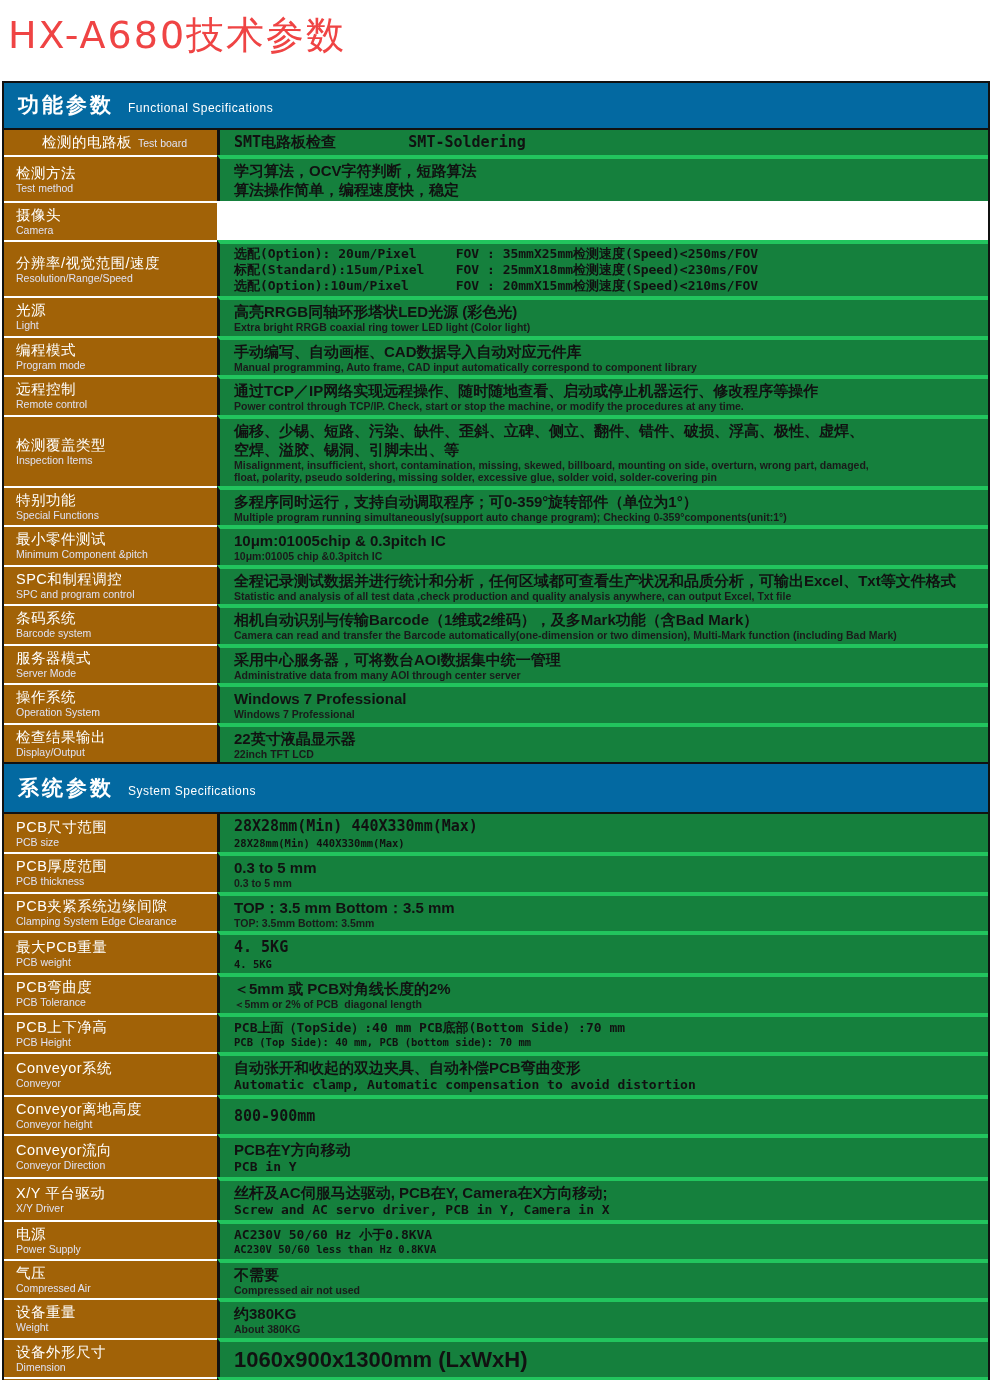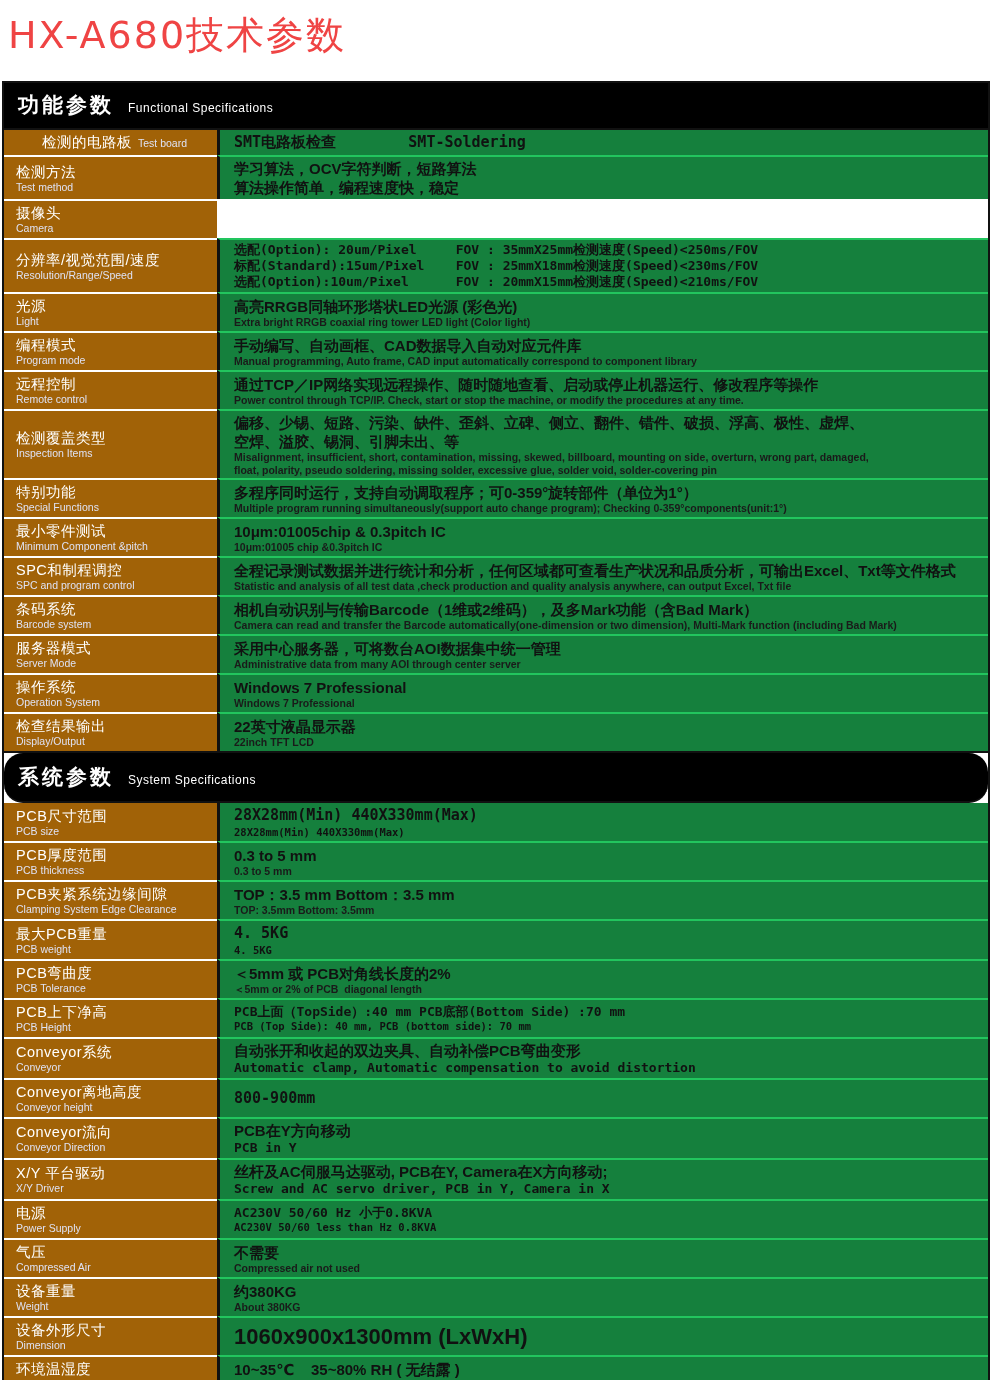--- a/index.html
+++ b/index.html
@@ -13,29 +13,29 @@
   
   .page-title {
     color:#ef4444; font-weight:normal; font-size:38px; letter-spacing:2px;
     padding:4px 0 20px 6px; font-family:"DejaVu Sans","Liberation Sans",sans-serif;
   }
 
   
   .spec-table { border:2px solid #111; background:#fff; }
 
   .section-header {
-    background:#000000; color:#fff; padding:8px 14px 9px 14px;
+    background:#0369a1; color:#fff; padding:8px 14px 9px 14px;
     display:flex; align-items:baseline; gap:14px; border-bottom:2px solid #111;
   }
   .section-header .st-zh { font-size:21px; font-weight:bold; letter-spacing:3px; }
   .section-header .st-en { font-size:12px; font-weight:normal; letter-spacing:0.5px; }
 
   
   .row { display:flex; align-items:stretch; }
-  .row + .row .cell-value { border-top:2px solid #22c55e; }
+  .row + .row .cell-value { border-top:4px solid #22c55e; }
   .row + .row .cell-label { border-top:2px solid #ffffff; }
 
   .cell-label {
     width:213px; min-width:213px; background:#a16207; color:#fff;
     padding:3px 4px 3px 12px; display:flex; flex-direction:column; justify-content:center;
   }
   .cell-label .lz { font-size:14.5px; line-height:18px; letter-spacing:0.5px; }
   .cell-label .le { font-size:10.5px; line-height:13px; color:#dfe2f4; }
   .cell-label.inline { flex-direction:row; align-items:baseline; gap:6px; }
 
@@ -211,21 +211,21 @@
             </div>
             <div class="cell-value">
               <div class="vl v-zh">22英寸液晶显示器</div>
               <div class="vl v-en">22inch TFT LCD</div>
             </div>
           </div>
         </div>
     </div>
 
     <div style="border-top:2px solid #111;">
-      <div class="section-header" style="padding:10px 14px;border-radius:19px;">
+      <div class="section-header" style="padding:10px 14px;">
         <span class="st-zh">系统参数</span>
         <span class="st-en">System Specifications</span>
       </div>
       <div>
           <div class="row">
             <div class="cell-label">
               <span class="lz">PCB尺寸范围</span>
               <span class="le">PCB size</span>
             </div>
             <div class="cell-value">

